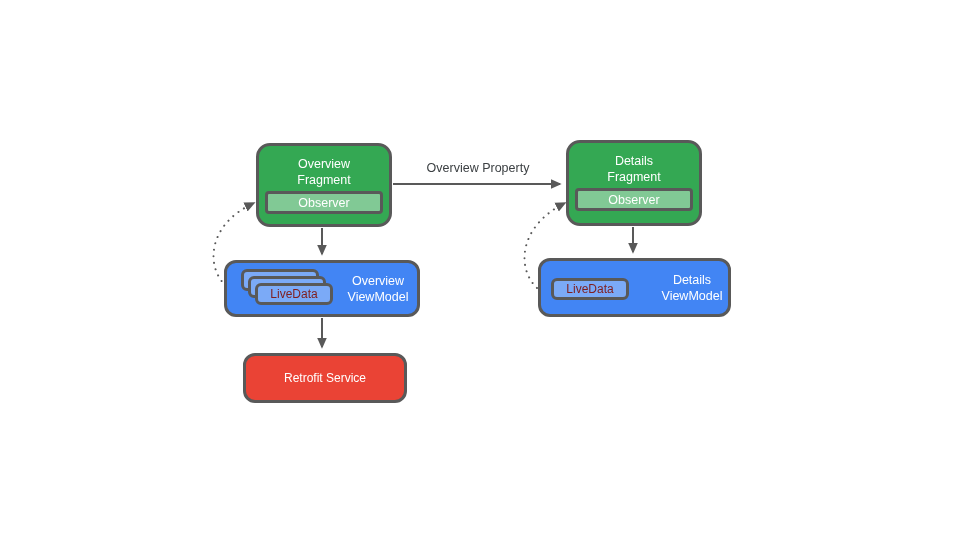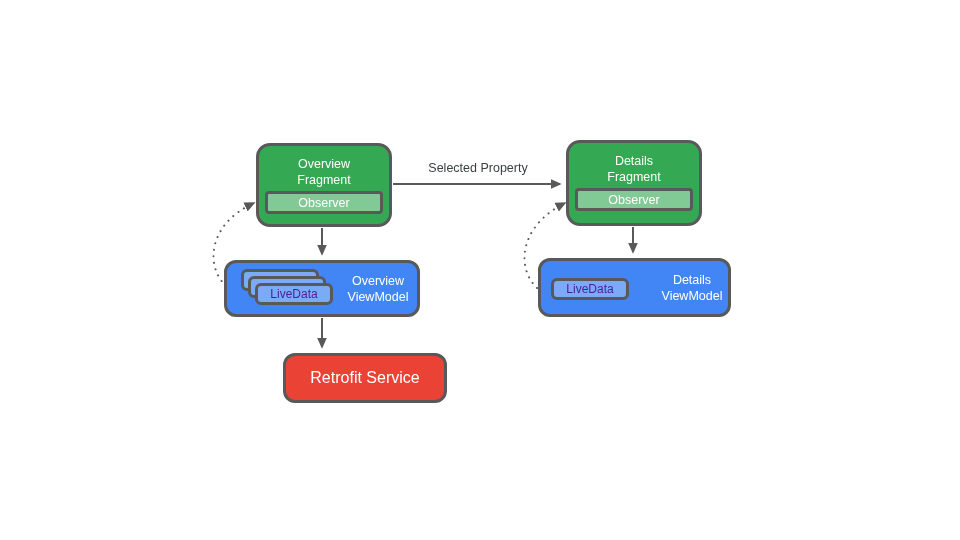--- a/index.html
+++ b/index.html
@@ -26,22 +26,21 @@
   .viewmodel { background: var(--blue, #4285f4); border-radius: 12px; }
 
   #overview-fragment { left: 256px; top: 143px; width: 136px; height: 84px; }
   #details-fragment  { left: 566px; top: 140px; width: 136px; height: 86px; }
   #overview-viewmodel{ left: 224px; top: 260px; width: 196px; height: 57px; }
   #details-viewmodel { left: 538px; top: 258px; width: 193px; height: 59px; }
   #retrofit-service  {
     left: 243px; top: 353px; width: 164px; height: 50px;
     background: var(--red, #ea4335); border-radius: 12px;
     display: flex; align-items: center; justify-content: center;
-    font-size: 16px;
-    margin-left: 40px;
+    font-size: 12px;
   }
 
   .node-title {
     margin-top: 10px;
     text-align: center;
     font-size: 12.5px;
     line-height: 16px;
   }
   .node-title .line { display: block; }
 
@@ -68,21 +67,21 @@
 
   .livedata {
     position: absolute;
     box-sizing: border-box;
     width: 78px; height: 22px;
     background: var(--blue-light, #7baaf7);
     border: 3px solid var(--edge, #595959);
     border-radius: 6px;
     display: flex; align-items: center; justify-content: center;
     font-size: 12px;
-    color: #4c1d95;
+    color: #7f1d1d;
   }
   #overview-viewmodel .card-back  { left: 14px; top: 6px;  }
   #overview-viewmodel .card-mid   { left: 21px; top: 13px; }
   #overview-viewmodel .card-front { left: 28px; top: 20px; }
   #details-viewmodel  .card-single{ left: 10px; top: 17px; }
 
   .edge-label {
     position: absolute;
     left: 398px; top: 161px; width: 160px;
     text-align: center;
@@ -103,21 +102,21 @@
     </defs>
 
     <line class="edge" x1="393" y1="184" x2="560" y2="184" marker-end="url(#arrowhead)"></line>
     <line class="edge" x1="322" y1="228" x2="322" y2="254" marker-end="url(#arrowhead)"></line>
     <line class="edge" x1="322" y1="318" x2="322" y2="347" marker-end="url(#arrowhead)"></line>
     <line class="edge" x1="633" y1="227" x2="633" y2="252" marker-end="url(#arrowhead)"></line>
     <path class="edge dotted" d="M 226 286 C 205 266 208 224 254 203" marker-end="url(#arrowhead)"></path>
     <path class="edge dotted" d="M 537 288 C 516 268 519 226 565 203" marker-end="url(#arrowhead)"></path>
   </svg>
 
-  <div class="edge-label">Selected Property</div>
+  <div class="edge-label">Overview Property</div>
 
   <div class="node fragment" id="overview-fragment">
     <div class="node-title">
       <span class="line">Overview</span>
       <span class="line">Fragment</span>
     </div>
     <div class="observer">Observer</div>
   </div>
 
   <div class="node fragment" id="details-fragment">

